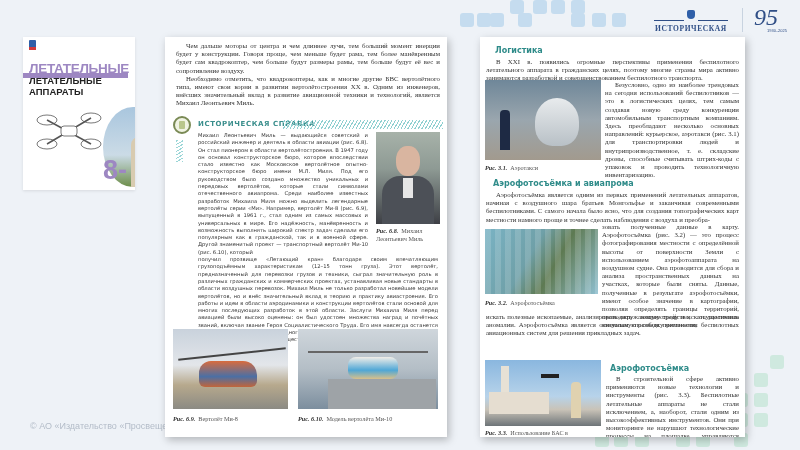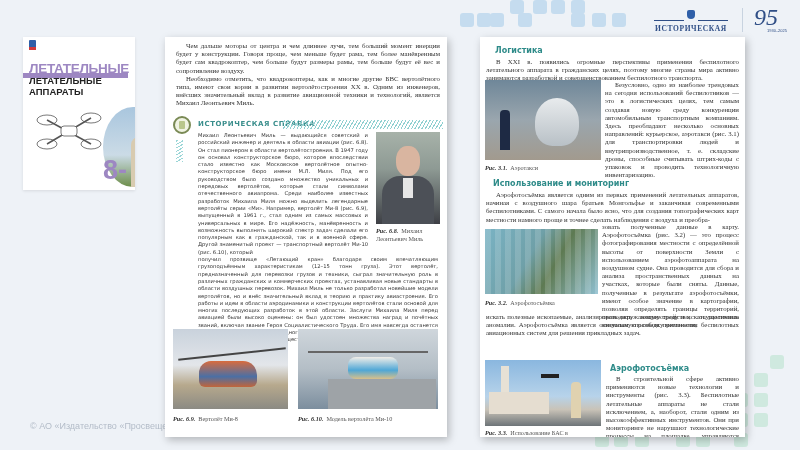--- a/index.html
+++ b/index.html
@@ -366,21 +366,21 @@
     <div class="man"></div>
     <div class="pod"></div>
   </div>
   <div class="cap-taxi caption">
     <b>Рис. 3.1.</b><span>Аэротакси</span>
   </div>
   <div class="r-logistics-p2 serif-text">
     <p>Безусловно, одно из наиболее трендовых на сегодня использований беспилотников — это в логистических целях, тем самым создавая новую среду конкуренции автомобильным транспортным компаниям. Здесь преобладают несколько основных направлений: курьерское, аэротакси (рис. 3.1) для транспортировки людей и внутрипроизводственное, т. е. складские дроны, способные считывать штрих-коды с упаковок и проводить технологичную инвентаризацию.</p>
   </div>
 
-  <div class="sec-head r-aero-title">Использование и мониторинг</div>
+  <div class="sec-head r-aero-title">Аэрофотосъёмка и авиапрома</div>
   <div class="r-aero-p1 serif-text">
     <p>Аэрофотосъёмка является одним из первых применений летательных аппаратов, начиная с воздушного шара братьев Монгольфье и заканчивая современными беспилотниками. С самого начала было ясно, что для создания топографических карт местности намного проще и точнее сделать наблюдения с воздуха и преобра-</p>
   </div>
   <div class="photo-aero"></div>
   <div class="cap-aero caption">
     <b>Рис. 3.2.</b><span>Аэрофотосъёмка</span>
   </div>
   <div class="r-aero-p2 serif-text">
     <div>зовать полученные данные в карту. Аэрофотосъёмка (рис. 3.2) — это процесс фотографирования местности с определённой высоты от поверхности Земли с использованием аэрофотоаппарата на воздушном судне. Она проводится для сбора и анализа пространственных данных на участках, которые были сняты. Данные, полученные в результате аэрофотосъёмки, имеют особое значение в картографии, позволяя определять границы территорий, проводить землеустройство, осуществлять визуальную разведку местности,</div>
   </div>

